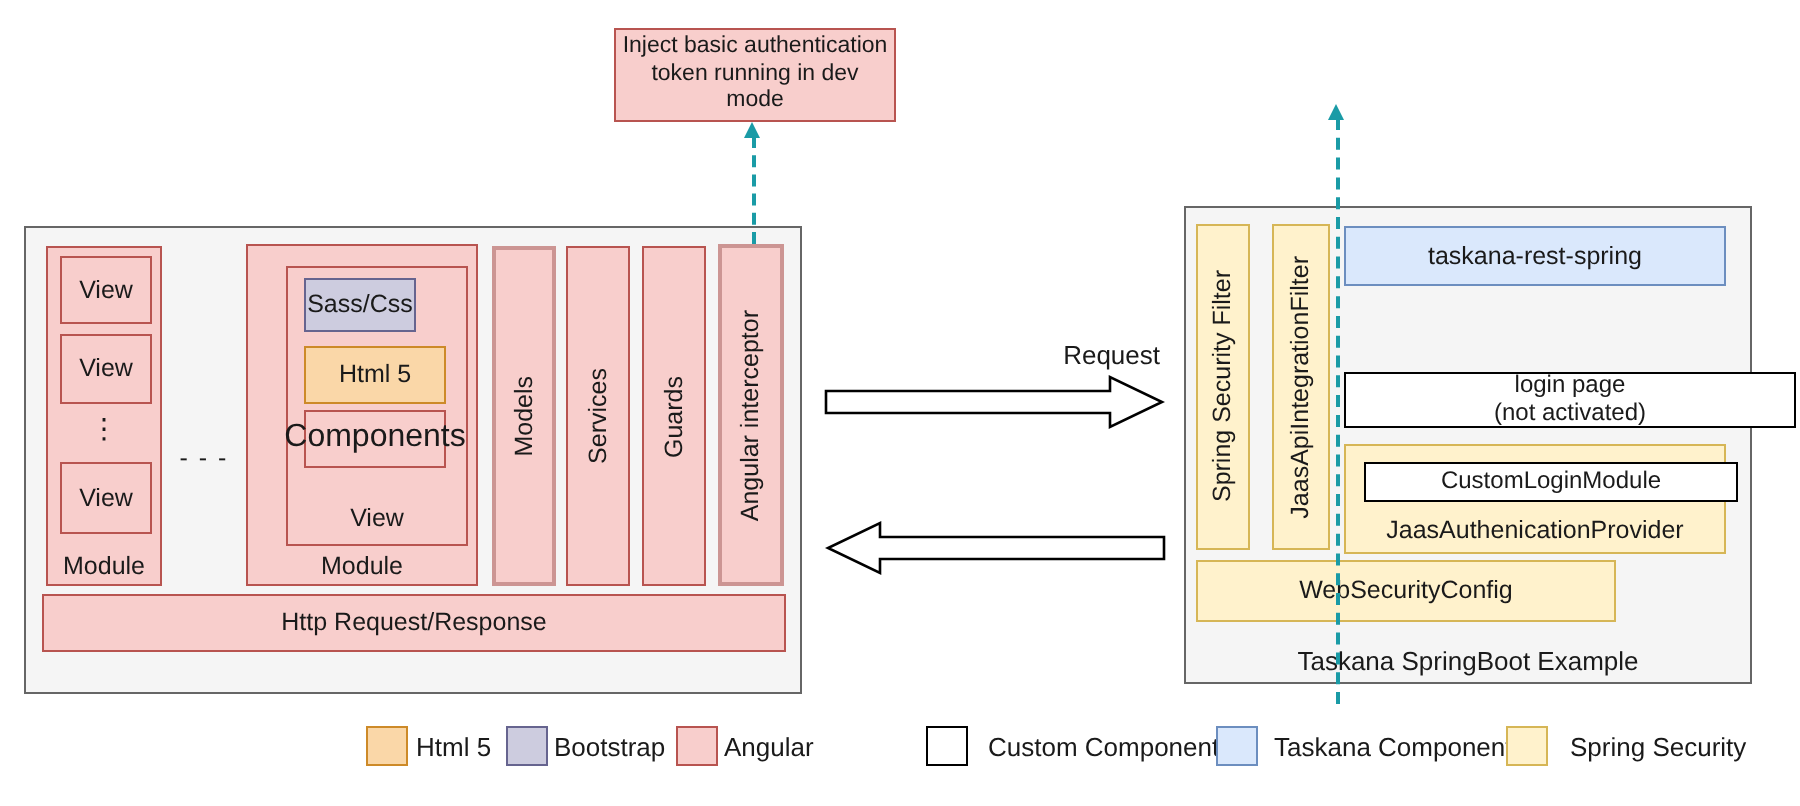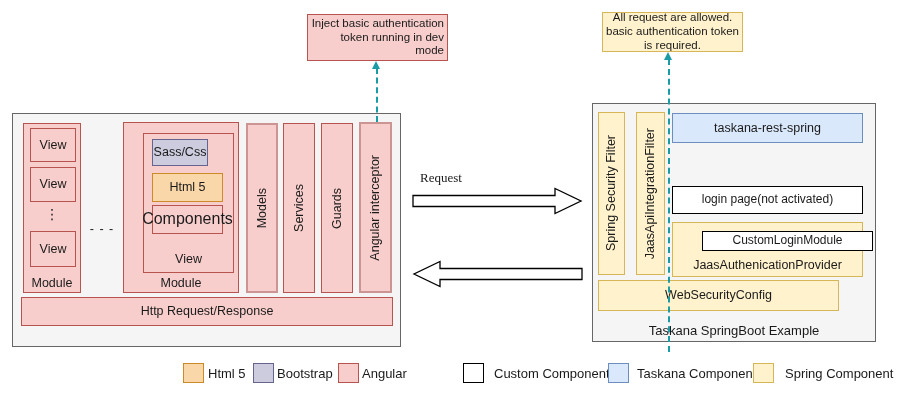--- a/index.html
+++ b/index.html
@@ -2,53 +2,52 @@
 <html style="--pink: #f8cecc; --pink_border: #b85450; --pink_border_light: #cc9593; --orange: #fad7a8; --orange_border: #cd8a28; --lavender: #cdccdf; --lavender_border: #66648f; --yellow: #fff2cc; --yellow_border: #d6b656; --blue: #dae8fc; --blue_border: #6c8ebf; --container_fill: #f5f5f5; --container_border: #666666; --teal: #1a9ba6; --black: #000000; --white: #ffffff;"><head>
 <meta charset="utf-8">
 <style>
   html,body{margin:0;padding:0;background:#fff;}
   .canvas{position:relative;width:900px;height:403px;background:#ffffff;overflow:hidden;
           font-family:"Liberation Sans",sans-serif;color:#1a1a1a;}
   .abs{position:absolute;box-sizing:border-box;}
   .box{position:absolute;box-sizing:border-box;display:flex;align-items:center;justify-content:center;
        text-align:center;font-size:12.5px;line-height:1.15;}
   .container{background:var(--container_fill);border:1px solid var(--container_border);}
-  .pink{background:var(--pink);border:1px solid var(--pink_border);text-align:right;}
+  .pink{background:var(--pink);border:1px solid var(--pink_border);}
   .pink-light{background:var(--pink);border:2px solid var(--pink_border_light);}
   .lavender{background:var(--lavender);border:1px solid var(--lavender_border);}
   .orange{background:var(--orange);border:1px solid var(--orange_border);}
   .yellow{background:var(--yellow);border:1px solid var(--yellow_border);}
   .blue{background:var(--blue);border:1px solid var(--blue_border);}
   .whitebox{background:var(--white);border:1.5px solid var(--black);}
   .label{position:absolute;box-sizing:border-box;text-align:center;font-size:12.5px;}
   .vtext{writing-mode:vertical-rl;transform:rotate(180deg);white-space:nowrap;}
   .note{font-size:11.5px;line-height:1.2;padding:2px 3px;}
   .dash-v{position:absolute;width:0;border-left:2px dashed var(--teal);z-index:5;}
   .arrow-up{position:absolute;width:0;height:0;border-left:4.5px solid transparent;
             border-right:4.5px solid transparent;border-bottom:8px solid var(--teal);z-index:6;}
   .legend-item{position:absolute;display:flex;align-items:center;font-size:13px;}
   .swatch{width:21px;height:20px;box-sizing:border-box;display:inline-block;}
   .sw-html5{background:var(--orange);border:1px solid var(--orange_border);}
   .sw-bootstrap{background:var(--lavender);border:1px solid var(--lavender_border);}
   .sw-angular{background:var(--pink);border:1px solid var(--pink_border);}
   .sw-custom{background:var(--white);border:1.5px solid var(--black);}
   .sw-taskana{background:var(--blue);border:1px solid var(--blue_border);}
   .sw-spring{background:var(--yellow);border:1px solid var(--yellow_border);}
-  .arrow-label{position:absolute;text-align:left;font-size:13px;font-family:Liberation Serif, serif;}
+  .arrow-label{position:absolute;text-align:right;font-size:13px;}
 </style>
 </head>
 <body>
 
 <div class="canvas">
 
   <div class="box pink note" style="left:307px;top:14px;width:141px;height:47px;">Inject basic authentication token running in dev mode</div>
   <div class="arrow-up" style="left:372px;top:61px;"></div>
   <div class="dash-v" style="left:376px;top:68px;height:54px;"></div>
 
-  <div class="box yellow note" style="left:602px;top:12px;width:141px;height:40px;">All request are allowed. basic authentication token is required.</div>
   <div class="arrow-up" style="left:664px;top:52px;"></div>
   <div class="dash-v" style="left:668px;top:59px;height:293px;"></div>
 
   <div class="box container" style="left:12px;top:113px;width:389px;height:234px;"></div>
 
   <div class="box pink" style="left:23px;top:123px;width:58px;height:170px;"></div>
   <div class="box pink" style="left:30px;top:128px;width:46px;height:34px;">View</div>
   <div class="box pink" style="left:30px;top:167px;width:46px;height:35px;">View</div>
   <div class="label" style="left:23px;top:206px;width:58px;font-size:14px;">⋮</div>
   <div class="box pink" style="left:30px;top:231px;width:46px;height:36px;">View</div>
@@ -93,30 +92,30 @@
 
   <div class="box yellow" style="left:598px;top:112px;width:27px;height:163px;">
     <span class="vtext">Spring Security Filter</span>
   </div>
   <div class="box yellow" style="left:636px;top:112px;width:29px;height:163px;">
     <span class="vtext">JaasApiIntegrationFilter</span>
   </div>
 
   <div class="box blue" style="left:672px;top:113px;width:191px;height:30px;">taskana-rest-spring</div>
 
-  <div class="box whitebox" style="left:672px;top:186px;width:191px;height:28px;flex-direction:row;font-size:12px;">
+  <div class="box whitebox" style="left:672px;top:186px;width:226px;height:28px;flex-direction:column;font-size:12px;">
     <span>login page</span>
     <span>(not activated)</span>
   </div>
 
   <div class="box yellow" style="left:672px;top:222px;width:191px;height:55px;"></div>
-  <div class="box whitebox" style="left:682px;top:231px;width:171px;height:20px;font-size:12px;margin-left:20px;">CustomLoginModule</div>
+  <div class="box whitebox" style="left:682px;top:231px;width:187px;height:20px;font-size:12px;">CustomLoginModule</div>
   <div class="label" style="left:672px;top:258px;width:191px;">JaasAuthenicationProvider</div>
 
-  <div class="box yellow" style="left:598px;top:280px;width:241px;height:31px;text-align:right;">WebSecurityConfig</div>
+  <div class="box yellow" style="left:598px;top:280px;width:210px;height:31px;text-align:right;">WebSecurityConfig</div>
 
   <div class="legend-item" style="left:183px;top:363px;">
     <span class="swatch sw-html5"></span>
     <span style="margin-left:4px;">Html 5</span>
   </div>
   <div class="legend-item" style="left:253px;top:363px;">
     <span class="swatch sw-bootstrap"></span>
     <span style="margin-left:3px;">Bootstrap</span>
   </div>
   <div class="legend-item" style="left:338px;top:363px;">
@@ -126,16 +125,16 @@
   <div class="legend-item" style="left:463px;top:363px;">
     <span class="swatch sw-custom"></span>
     <span style="margin-left:10px;">Custom Component</span>
   </div>
   <div class="legend-item" style="left:608px;top:363px;">
     <span class="swatch sw-taskana"></span>
     <span style="margin-left:8px;">Taskana Component</span>
   </div>
   <div class="legend-item" style="left:753px;top:363px;">
     <span class="swatch sw-spring"></span>
-    <span style="margin-left:11px;">Spring Component</span>
+    <span style="margin-left:11px;">Spring Security</span>
   </div>
 
 </div>
 
 </body></html>

